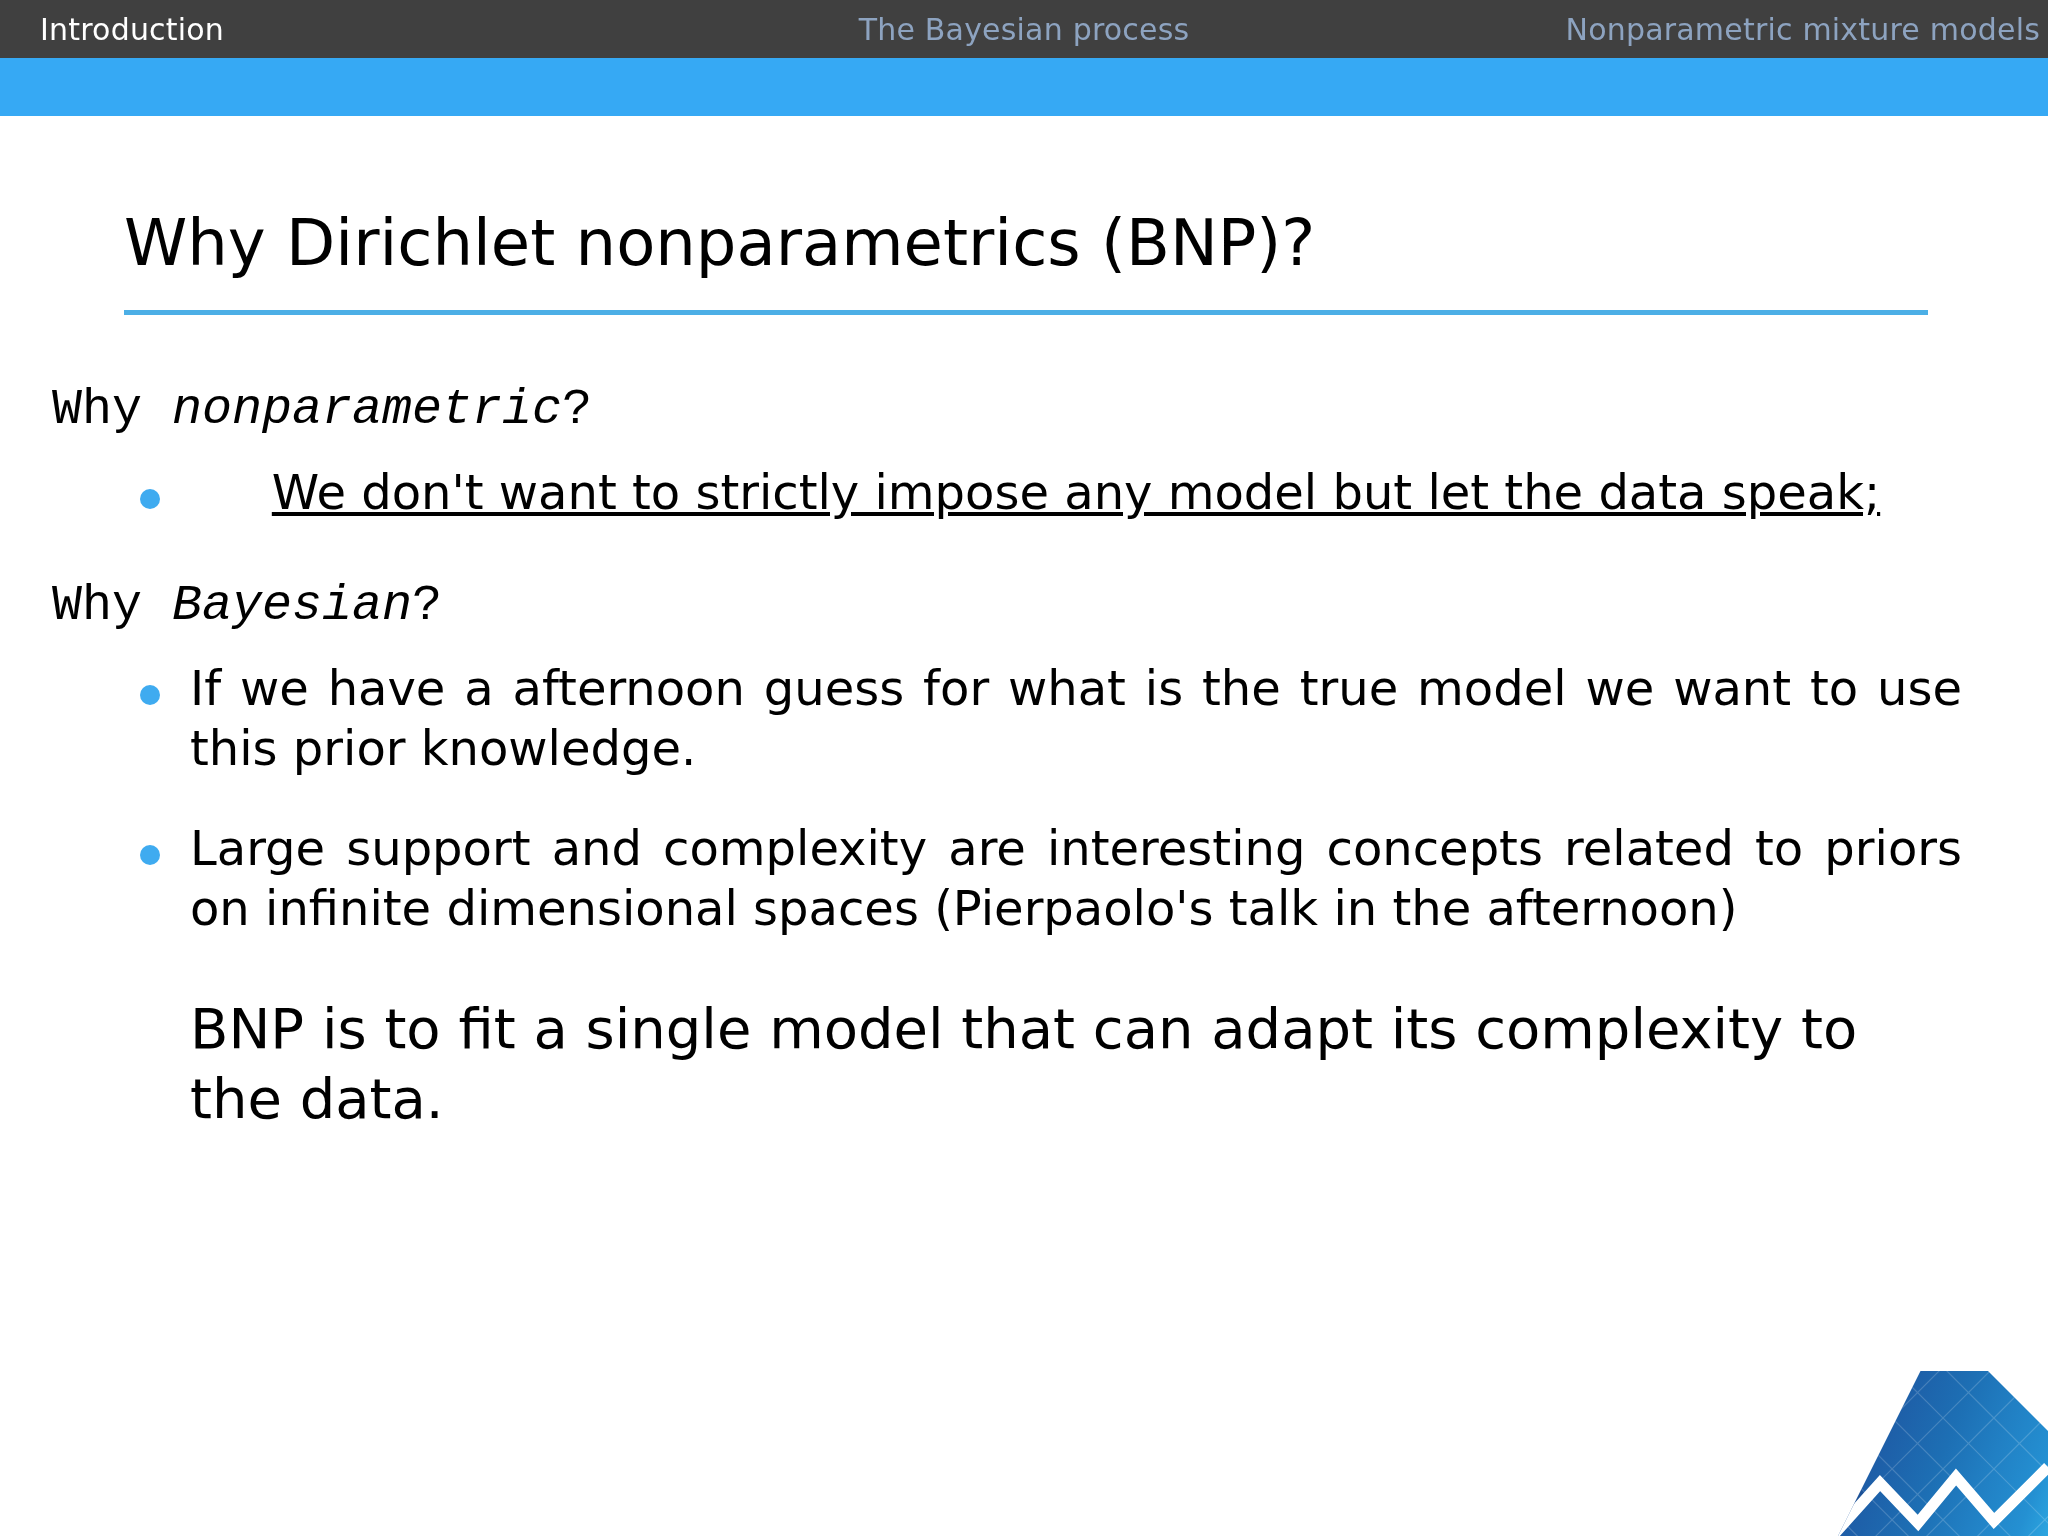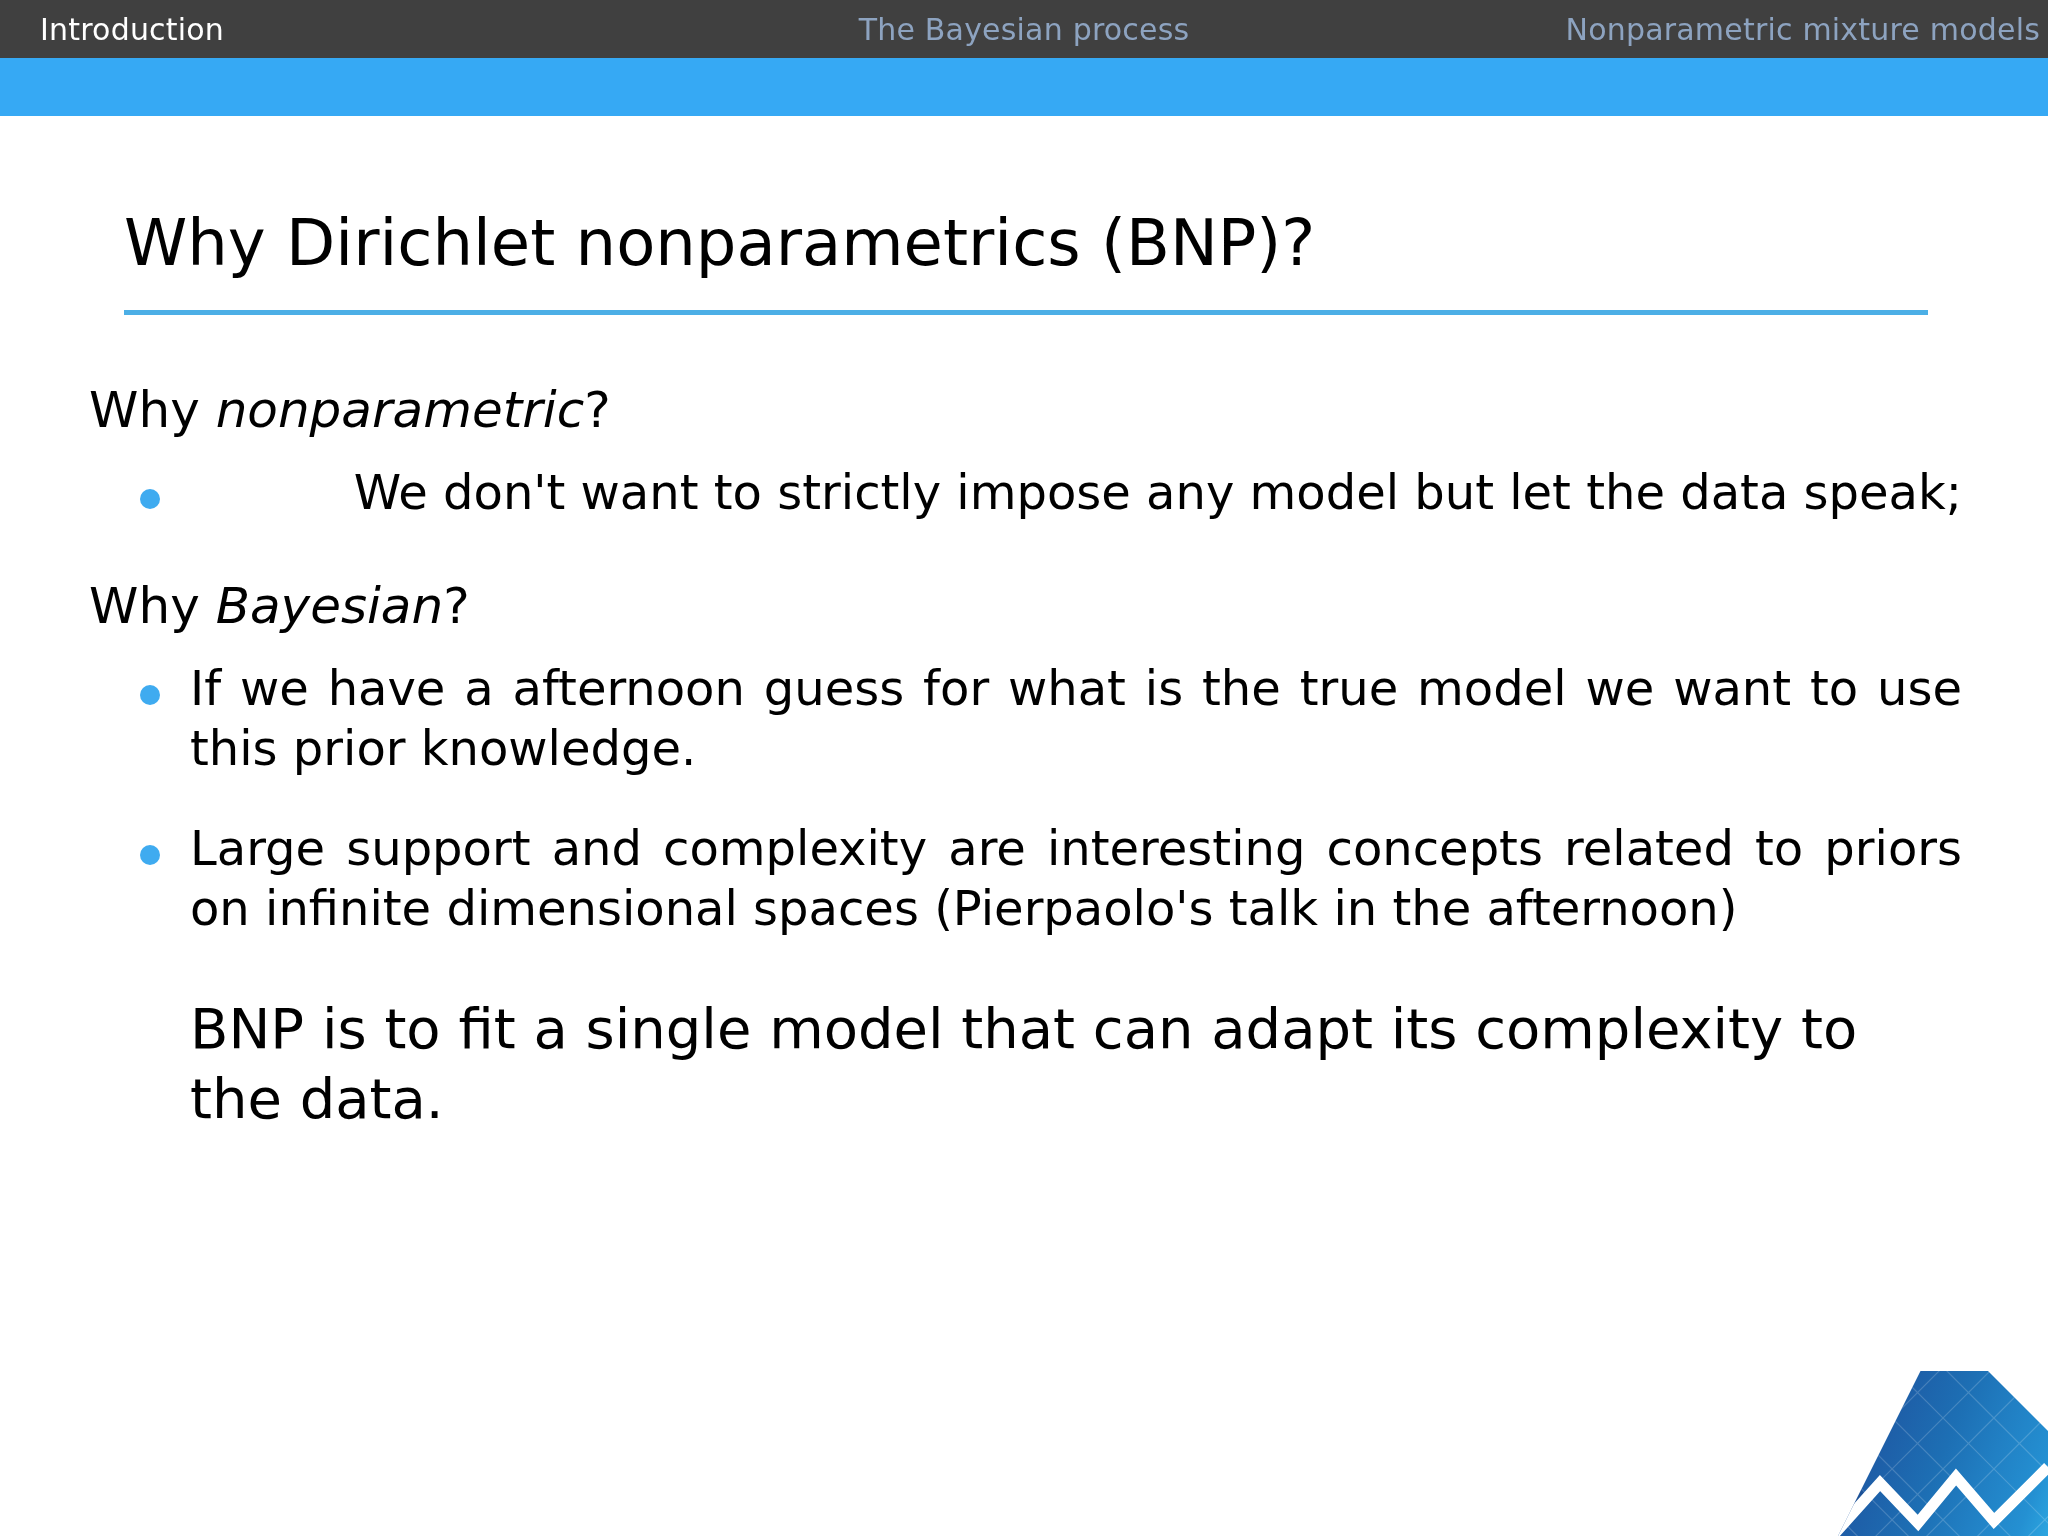--- a/index.html
+++ b/index.html
@@ -80,25 +80,26 @@
 
   
   .content {
     position: absolute;
     top: 382px;
     left: 0;
     width: 2048px;
   }
 
   .section-head {
-    margin-left: 89px;
+    margin-left: 52px;
     font-size: 50px;
     color: #000000;
     line-height: 1.12;
     white-space: nowrap;
+    font-family: Liberation Mono, monospace;
   }
   .section-head .it {
     font-style: italic;
   }
 
   .bullet-list {
     list-style: none;
     margin: 0;
     padding: 0;
   }
@@ -119,21 +120,22 @@
   }
   .bullet-text {
     flex: 1 1 auto;
     font-size: 48px;
     color: #000000;
     line-height: 1.25;
     text-align: justify;
     text-justify: inter-word;
   }
   .bullet-text.nojust {
-    text-align: right;
+    text-align: center;
+    text-decoration: underline;
   }
 
   .plain-para {
     margin-left: 190px;
     margin-right: 86px;
     font-size: 56px;
     color: #000000;
     line-height: 1.25;
     text-align: left;
   }

